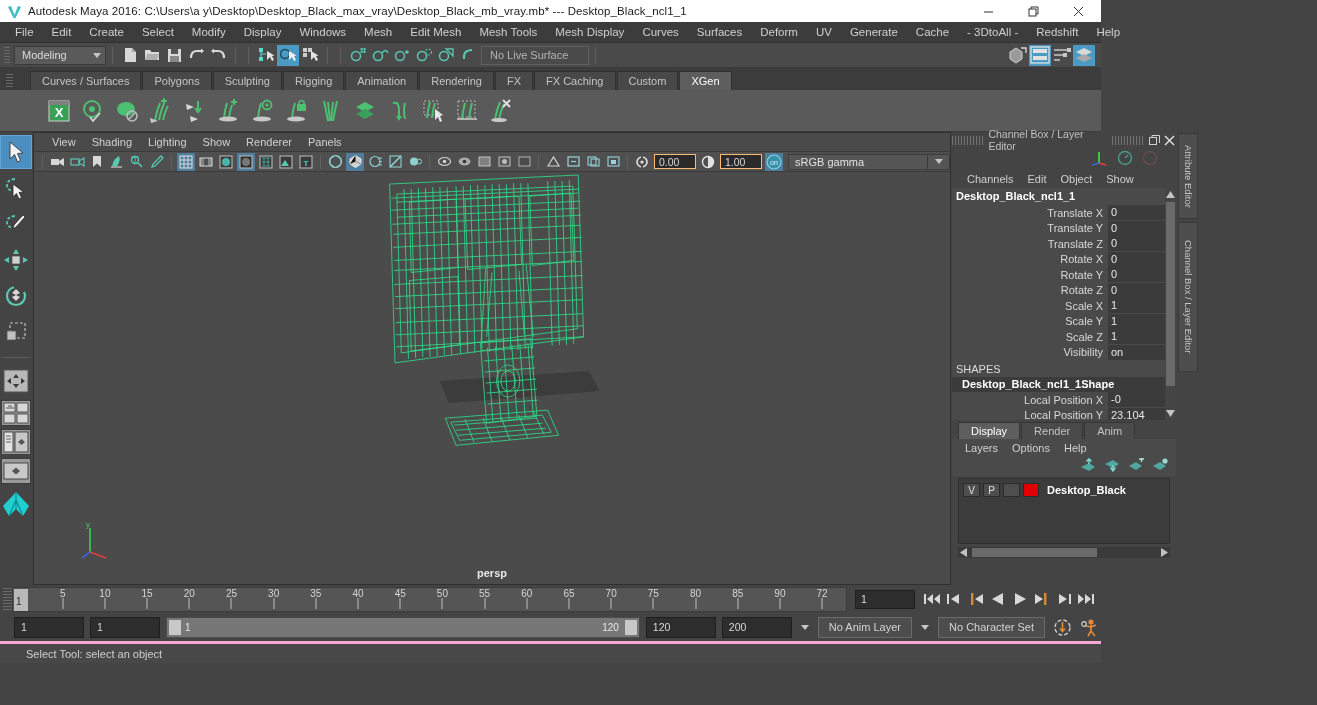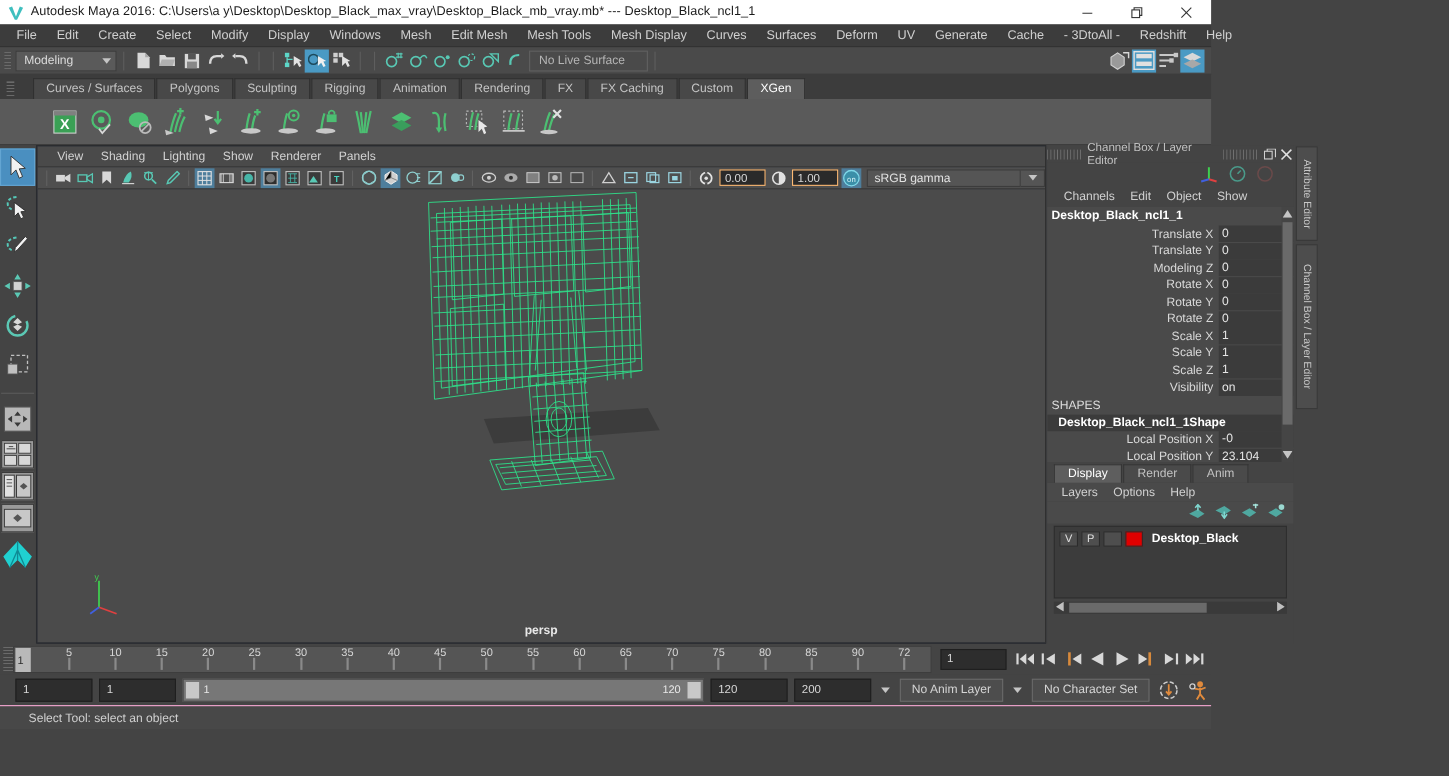--- a/index.html
+++ b/index.html
@@ -171,21 +171,21 @@
 
   
   .mel-row { height:26px; background:#444; display:flex; align-items:center; padding:0 14px; gap:6px; }
   .mel-label { font-size:11px; color:#dcdcdc; width:34px; }
   .mel-input { flex:1; height:20px; background:#2d2d2d; border:1px solid #1f1f1f; }
   .mel-out { flex:1.8; height:20px; background:#2d2d2d; border:1px solid #1f1f1f; }
   .mel-btn { width:20px; height:20px; background:#4d4d4d; border:1px solid #3a3a3a; display:flex; align-items:center; justify-content:center; }
 
   
   .helpline { height:22px; background:#484848; display:flex; align-items:center; padding-left:26px;
-    font-size:11px; color:#cfcfcf; border-top:1px solid #f9a8d4; }
+    font-size:11px; color:#cfcfcf; border-top:3px solid #f9a8d4; }
 </style>
 </head>
 <body>
 
 <div class="app">
 
   <div class="titlebar">
     <div class="title-icon">
       <svg width="15" height="15" viewBox="0 0 15 15">
         <path d="M1 3 L4 2 L7.5 11 L11 2 L14 3 L8.5 14 L6.5 14 Z" fill="#3fbfbf"></path>
@@ -877,21 +877,21 @@
 
           <div class="cb-row">
             <span class="cb-label">Translate X</span>
             <span class="cb-val">0</span>
           </div>
           <div class="cb-row">
             <span class="cb-label">Translate Y</span>
             <span class="cb-val">0</span>
           </div>
           <div class="cb-row">
-            <span class="cb-label">Modeling Z</span>
+            <span class="cb-label">Translate Z</span>
             <span class="cb-val">0</span>
           </div>
           <div class="cb-row">
             <span class="cb-label">Rotate X</span>
             <span class="cb-val">0</span>
           </div>
           <div class="cb-row">
             <span class="cb-label">Rotate Y</span>
             <span class="cb-val">0</span>
           </div>

